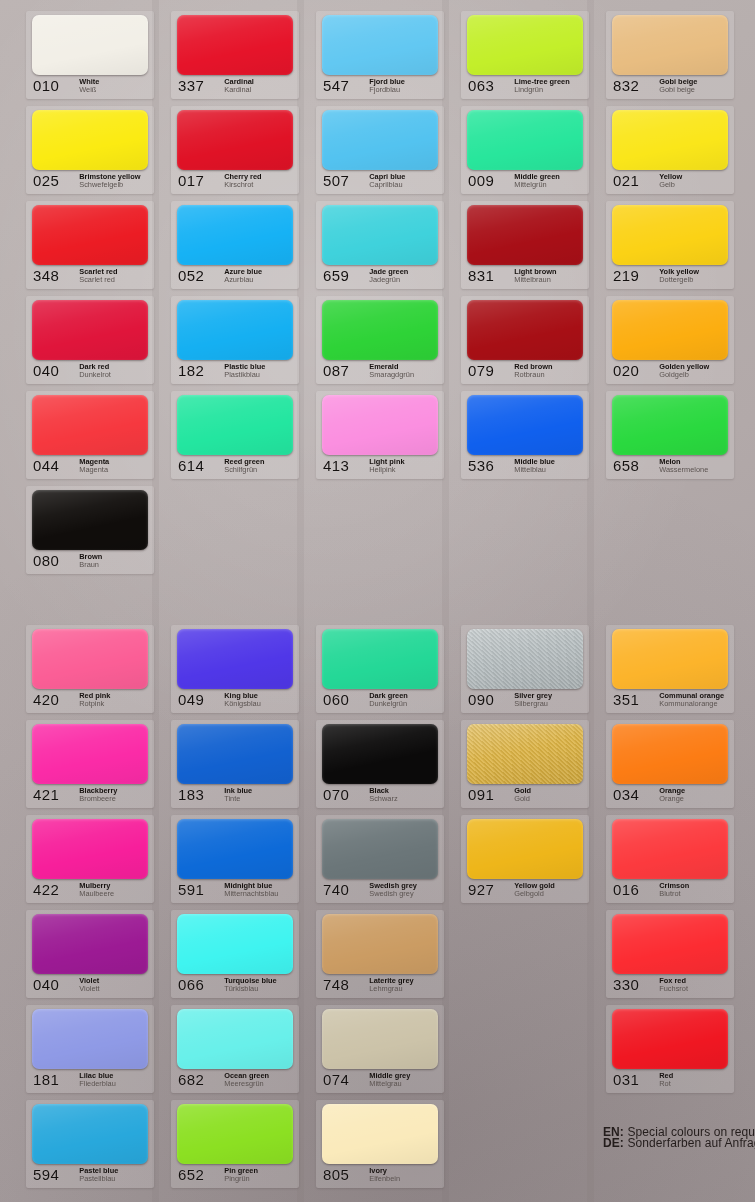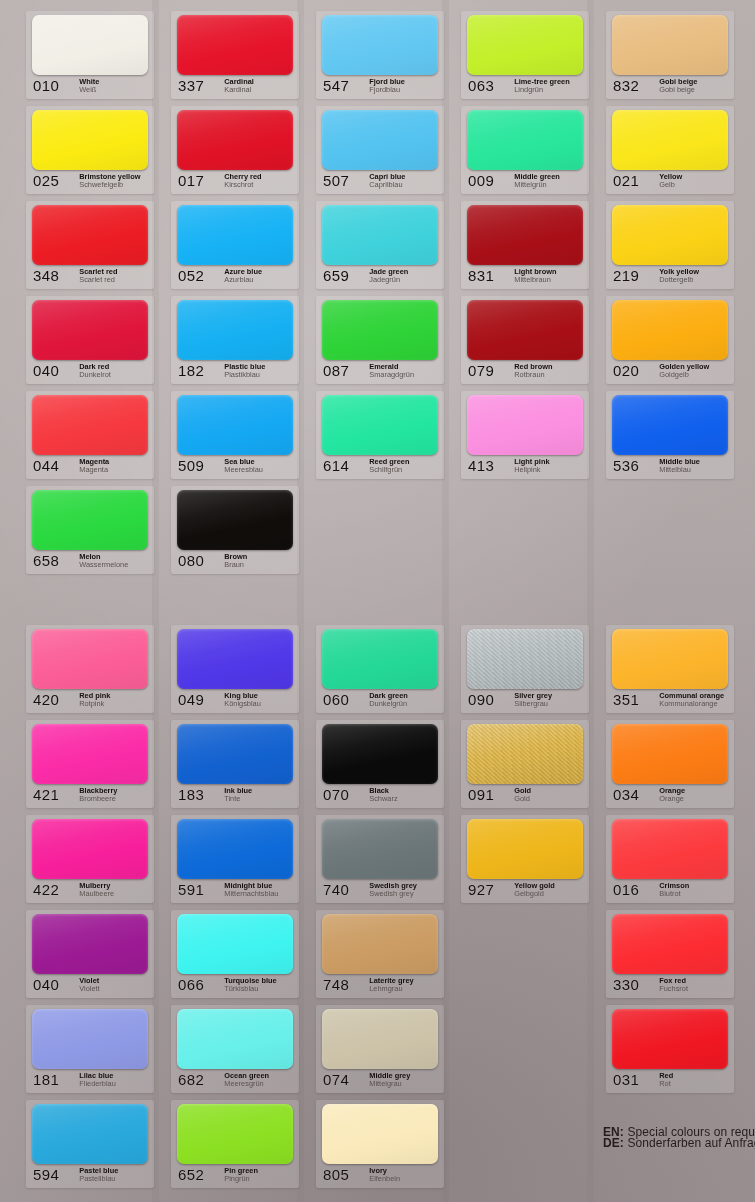--- a/index.html
+++ b/index.html
@@ -413,32 +413,20 @@
               <div class="code">044</div>
               <div class="names">
                 <div class="name-en">Magenta</div>
                 <div class="name-de">Magenta</div>
               </div>
             </div>
           </div>
         </div>
         <div class="cell">
           <div class="card">
-            <div class="swatch" style="background: rgb(20, 168, 243);"></div>
-            <div class="caption">
-              <div class="code">509</div>
-              <div class="names">
-                <div class="name-en">Sea blue</div>
-                <div class="name-de">Meeresblau</div>
-              </div>
-            </div>
-          </div>
-        </div>
-        <div class="cell">
-          <div class="card">
             <div class="swatch" style="background: rgb(35, 230, 160);"></div>
             <div class="caption">
               <div class="code">614</div>
               <div class="names">
                 <div class="name-en">Reed green</div>
                 <div class="name-de">Schilfgrün</div>
               </div>
             </div>
           </div>
         </div>

